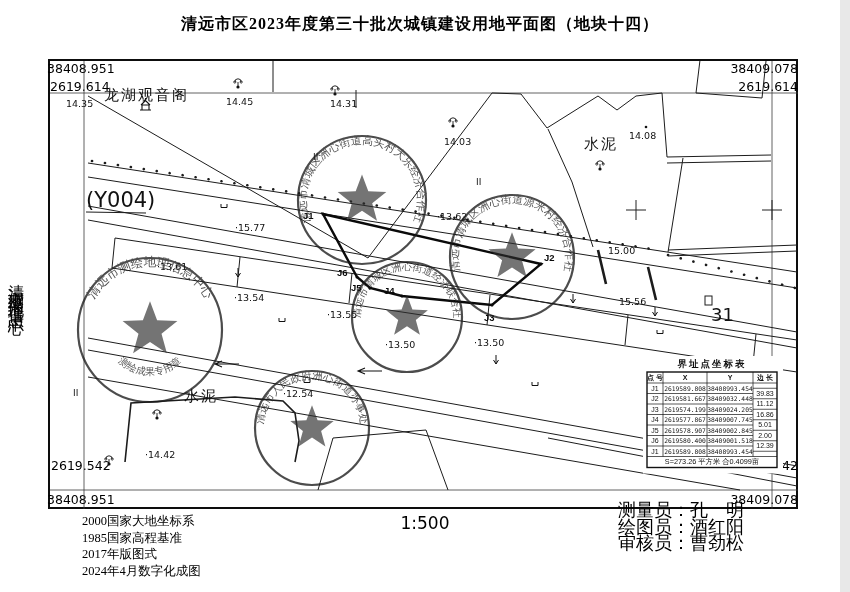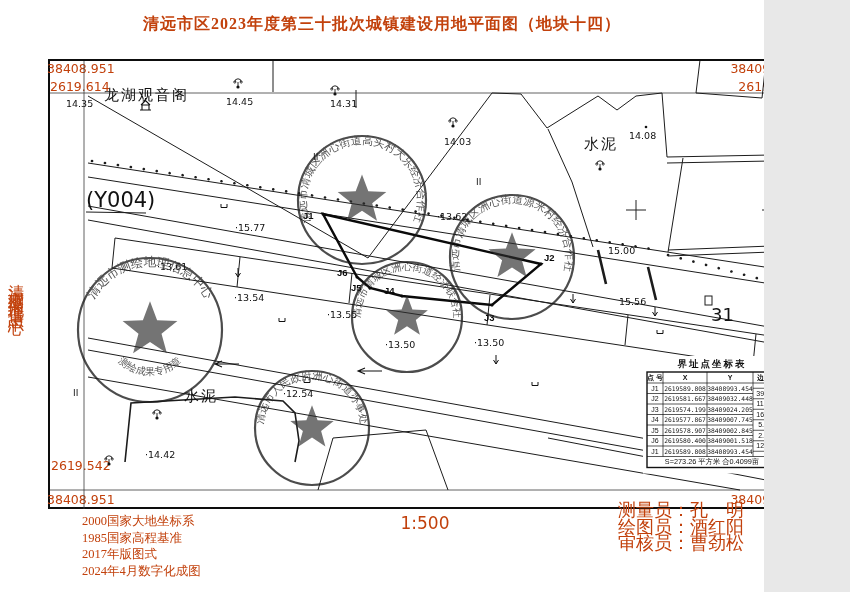--- a/index.html
+++ b/index.html
@@ -1,17 +1,17 @@
 <!DOCTYPE html>
 <html><head>
 <meta charset="utf-8">
 <style>
   html,body{margin:0;padding:0;background:#e8e8e8;}
-  .sheet{position:relative;width:764px;height:592px;background:#ffffff;overflow:hidden;
-         font-family:"Liberation Serif",serif;color:#c2410c;}
+  .sheet{position:relative;width:840px;height:592px;background:#ffffff;overflow:hidden;
+         font-family:"Liberation Serif",serif;color:#000000;}
   .main-title{position:absolute;top:14px;left:0;width:100%;text-align:center;
 M         font-size:22px;font-weight:bold;letter-spacing:1px;}
   .main-title{font-family:"Liberation Serif",serif;}
   .side-label{position:absolute;left:5px;top:271px;writing-mode:vertical-rl;text-orientation:upright;
          font-size:16px;letter-spacing:3.5px;font-weight:400;}
   .map-frame{position:absolute;left:48px;top:59px;width:750px;height:450px;
          border:2.2px solid #0d0d0d;box-sizing:border-box;}
   .corner{position:absolute;font-family:"DejaVu Sans","Liberation Sans",sans-serif;
          font-size:12.5px;white-space:nowrap;text-align:right;}
   .map-svg{position:absolute;left:0;top:0;width:850px;height:592px;}

